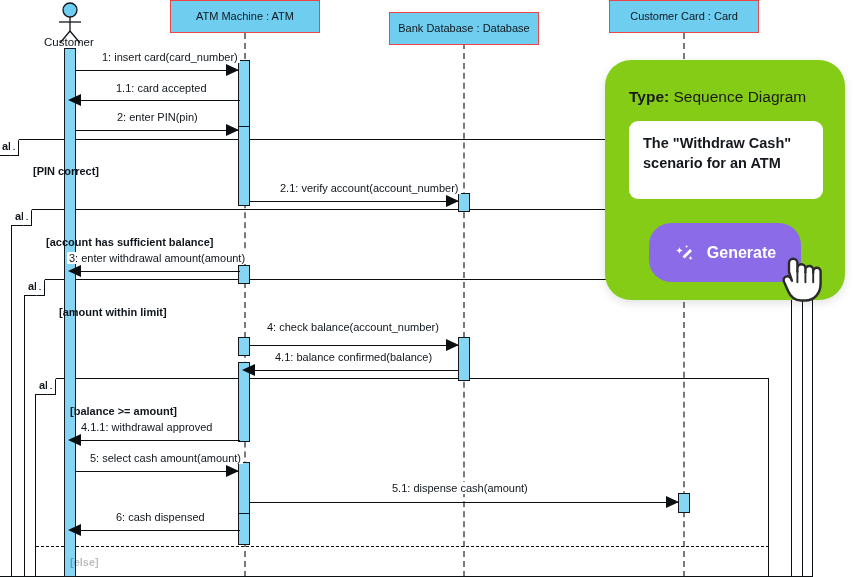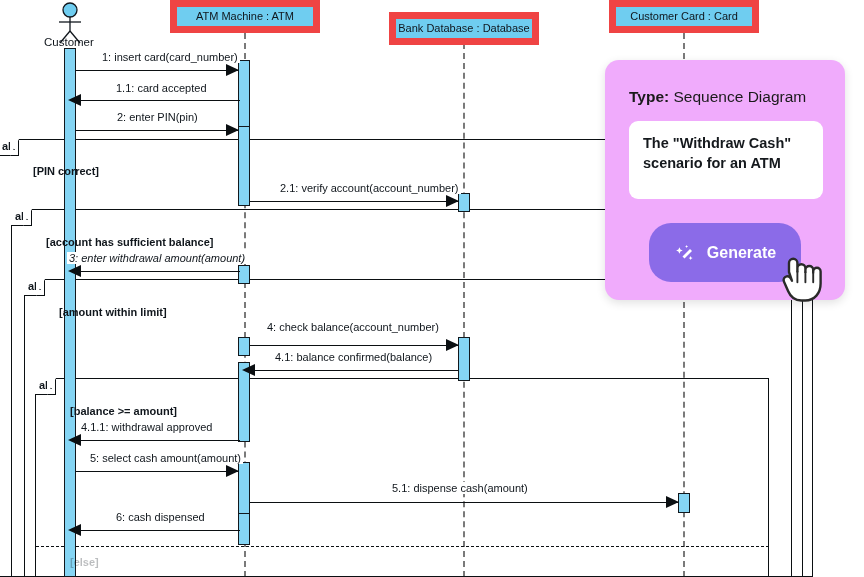--- a/index.html
+++ b/index.html
@@ -19,21 +19,21 @@
     height: 577px;
     background: #ffffff;
     overflow: hidden;
   }
 
   
   .lifeline-head {
     position: absolute;
     box-sizing: border-box;
     background: #6FCDF0;
-    border: 7px solid #ef4444;
+    border: 1px solid #ef4444;
     display: flex;
     align-items: center;
     justify-content: center;
     font-size: 11px;
     color: #10161c;
     line-height: 1.1;
     text-align: center;
     z-index: 6;
   }
   .lifeline-dash {
@@ -145,22 +145,22 @@
     z-index: 3;
   }
   .faded {
     opacity: 0.28;
   }
 
   
   #panel {
     position: absolute;
     box-sizing: border-box;
-    background: #f0abfc;
-    border-radius: 14px;
+    background: #84cc16;
+    border-radius: 26px;
     z-index: 40;
     box-shadow: 0 3px 10px rgba(0,0,0,0.12);
   }
   .panel-type {
     position: absolute;
     font-size: 15.5px;
     color: #1a1a1a;
     white-space: nowrap;
   }
   .panel-type b {
@@ -274,21 +274,21 @@
   <div class="arrow-head arrow-left" style="left:68px; top:94px;"></div>
 
   <div class="msg-label" style="left:115px; top:111px;">2: enter PIN(pin)</div>
   <div class="msg-line" style="left:76px; top:130px; width:162px;"></div>
   <div class="arrow-head arrow-right" style="left:226px; top:124px;"></div>
 
   <div class="msg-label" style="left:278px; top:182px;">2.1: verify account(account_number)</div>
   <div class="msg-line" style="left:250px; top:201px; width:208px;"></div>
   <div class="arrow-head arrow-right" style="left:446px; top:195px;"></div>
 
-  <div class="msg-label" style="left:67px; top:252px;font-style:italic;">3: enter withdrawal amount(amount)</div>
+  <div class="msg-label" style="left:67px; top:252px;">3: enter withdrawal amount(amount)</div>
   <div class="msg-line" style="left:76px; top:271px; width:164px;"></div>
   <div class="arrow-head arrow-left" style="left:68px; top:265px;"></div>
 
   <div class="msg-label" style="left:265px; top:321px;">4: check balance(account_number)</div>
   <div class="msg-line" style="left:250px; top:345px; width:208px;"></div>
   <div class="arrow-head arrow-right" style="left:446px; top:339px;"></div>
 
   <div class="msg-label" style="left:273px; top:351px;">4.1: balance confirmed(balance)</div>
   <div class="msg-line" style="left:250px; top:370px; width:208px;"></div>
   <div class="arrow-head arrow-left" style="left:242px; top:364px;"></div>

